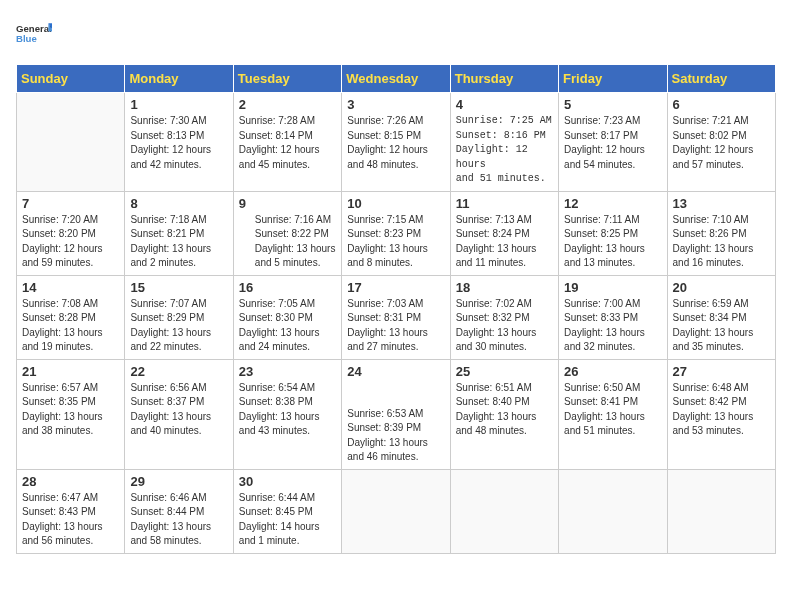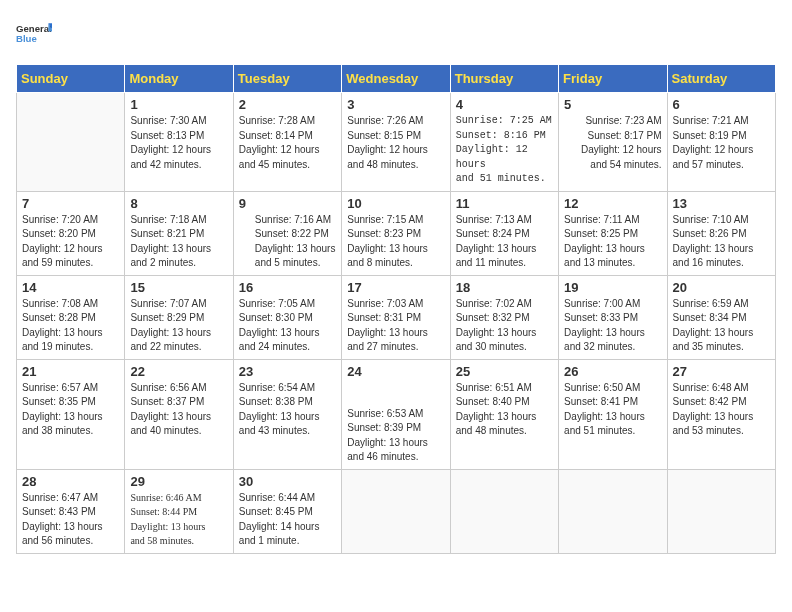--- a/index.html
+++ b/index.html
@@ -125,29 +125,29 @@
         </td>
         <td>
           <div class="day-num">4</div>
           <div class="day-detail" style="white-space: pre-line; font-family: Liberation Mono, monospace;">Sunrise: 7:25 AM
 Sunset: 8:16 PM
 Daylight: 12 hours
 and 51 minutes.</div>
         </td>
         <td>
           <div class="day-num">5</div>
-          <div class="day-detail" style="white-space: pre-line; text-align: right;">Sunrise: 7:23 AM
+          <div class="day-detail" style="white-space: pre-line;">Sunrise: 7:23 AM
 Sunset: 8:17 PM
 Daylight: 12 hours
 and 54 minutes.</div>
         </td>
         <td>
           <div class="day-num">6</div>
           <div class="day-detail" style="white-space: pre-line;">Sunrise: 7:21 AM
-Sunset: 8:19 PM
+Sunset: 8:02 PM
 Daylight: 12 hours
 and 57 minutes.</div>
         </td>
       </tr>
       <tr>
         <td>
           <div class="day-num">7</div>
           <div class="day-detail" style="white-space: pre-line;">Sunrise: 7:20 AM
 Sunset: 8:20 PM
 Daylight: 12 hours
@@ -301,21 +301,21 @@
       <tr>
         <td>
           <div class="day-num">28</div>
           <div class="day-detail" style="white-space: pre-line;">Sunrise: 6:47 AM
 Sunset: 8:43 PM
 Daylight: 13 hours
 and 56 minutes.</div>
         </td>
         <td>
           <div class="day-num">29</div>
-          <div class="day-detail" style="white-space: pre-line; font-family: Liberation Serif, serif;">Sunrise: 6:46 AM
+          <div class="day-detail" style="white-space: pre-line;">Sunrise: 6:46 AM
 Sunset: 8:44 PM
 Daylight: 13 hours
 and 58 minutes.</div>
         </td>
         <td>
           <div class="day-num">30</div>
           <div class="day-detail" style="white-space: pre-line;">Sunrise: 6:44 AM
 Sunset: 8:45 PM
 Daylight: 14 hours
 and 1 minute.</div>

